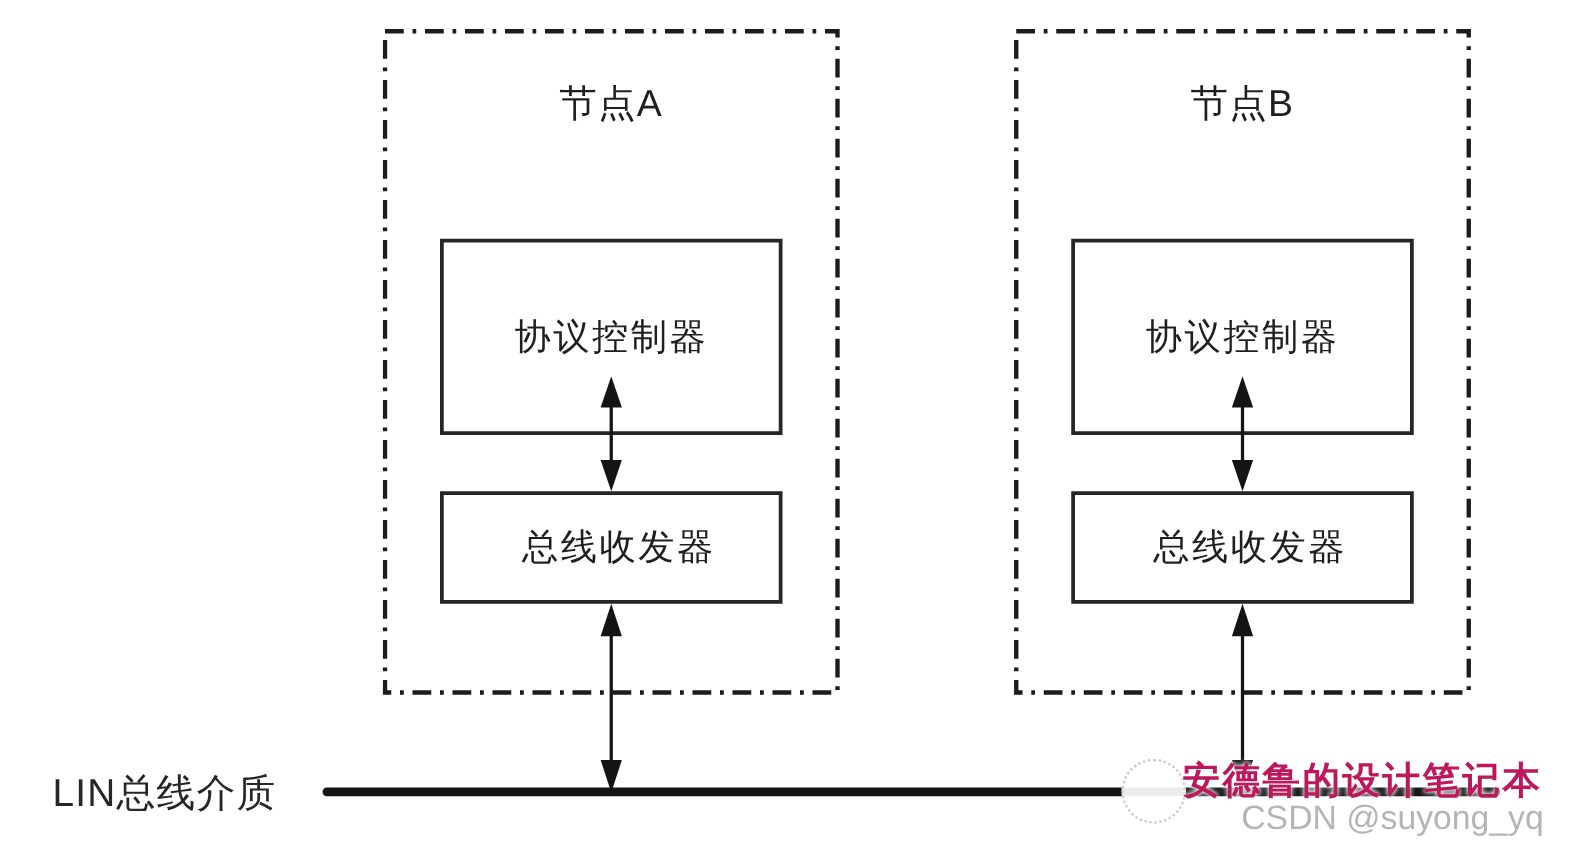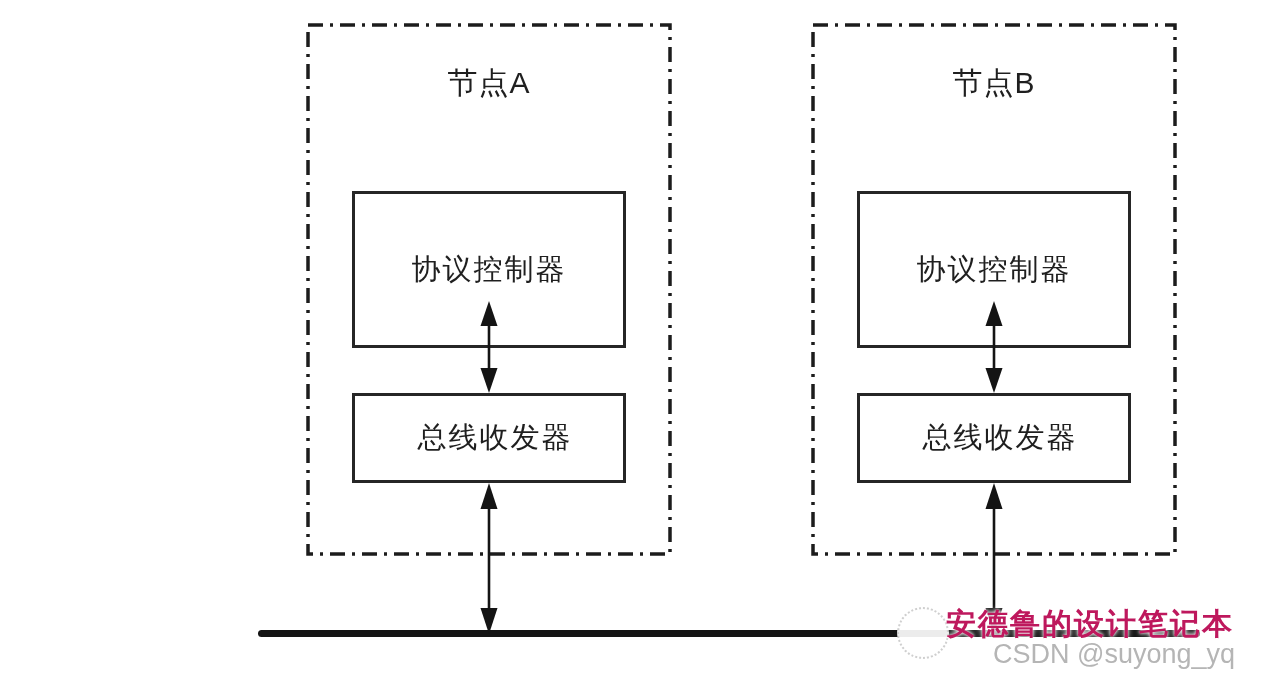--- a/index.html
+++ b/index.html
@@ -149,18 +149,19 @@
     <polygon points="12,0 3.5,25 20.5,25" fill="#141414"></polygon>
     <polygon points="12,92 3.5,67 20.5,67" fill="#141414"></polygon>
   </svg>
 
   <svg class="arrow" style="left:982px; top:483px;" width="24" height="151" viewBox="0 0 24 151">
     <line x1="12" y1="14" x2="12" y2="138" stroke="#141414" stroke-width="2.6"></line>
     <polygon points="12,0 3.5,26 20.5,26" fill="#141414"></polygon>
     <polygon points="12,151 3.5,125 20.5,125" fill="#141414"></polygon>
   </svg>
 
+  <div class="bus-label">LIN总线介质</div>
 
   <div class="watermark-logo"></div>
   <div class="watermark-line1">安德鲁的设计笔记本</div>
   <div class="watermark-line2">CSDN @suyong_yq</div>
 
 </div>
 
 </body></html>

